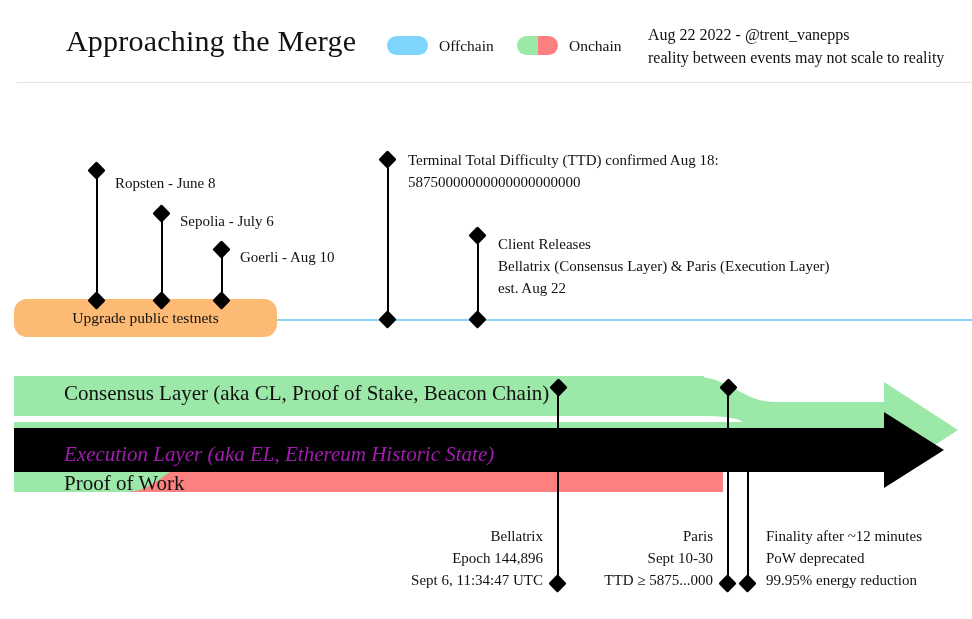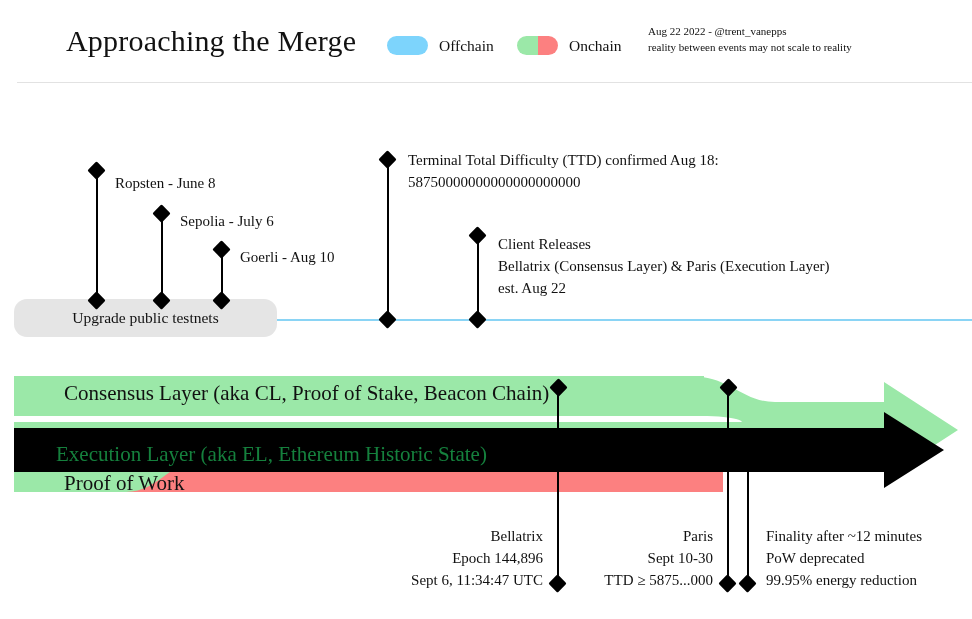--- a/index.html
+++ b/index.html
@@ -16,46 +16,46 @@
   #page-title{
     position:absolute;left:66px;top:24px;
     font-size:30px;letter-spacing:.2px;color:#121212;white-space:nowrap;
   }
   .legend-item{position:absolute;display:flex;align-items:center;gap:11px;}
   #legend-offchain{left:387px;top:36px;}
   #legend-onchain{left:517px;top:36px;}
   .pill{width:41px;height:19px;border-radius:10px;overflow:hidden;display:flex;flex-shrink:0;}
   .pill .h{width:50%;height:100%;}
   .legend-label{font-size:15.5px;color:#111;white-space:nowrap;}
-  #meta-block{position:absolute;left:648px;top:24px;line-height:1.42;font-size:11px;color:#111;}
+  #meta-block{position:absolute;left:648px;top:24px;line-height:1.42;font-size:16px;color:#111;}
   #meta-block div{white-space:nowrap;}
 
   
   .stem{position:absolute;width:2px;background:#000;}
   .dia{position:absolute;width:13px;height:13px;background:#000;transform:rotate(45deg);border-radius:1.5px;}
 
   .note{position:absolute;font-size:15px;line-height:1.45;color:#111;white-space:nowrap;}
 
   
   #offchain-line{position:absolute;left:14px;top:319px;width:958px;height:2px;background:#8ad4f5;}
   #offchain-pill{
     position:absolute;left:14px;top:299px;width:263px;height:38px;
-    background:#e5e5e5;border-radius:13px;
+    background:#fdba74;border-radius:13px;
   }
   #offchain-pill-label{
     position:absolute;left:0;top:0;width:263px;height:38px;
     display:flex;align-items:center;justify-content:center;
     font-size:15.5px;color:#111;
   }
 
   
   #band-svg{position:absolute;left:0;top:360px;width:972px;height:140px;}
   .band-label{position:absolute;font-size:21px;white-space:nowrap;}
   #cl-label{left:64px;top:381px;color:#111;}
-  #el-label{left:56px;top:442px;color:#15803d;}
+  #el-label{left:64px;top:442px;color:#a21caf;font-style:italic;}
   #pow-label{left:64px;top:471px;color:#111;}
 
   
   .blabel{position:absolute;font-size:15px;line-height:1.47;color:#111;}
   .ralign{text-align:right;}
   .blabel div{white-space:nowrap;}
 </style>
 </head>
 <body>
 

